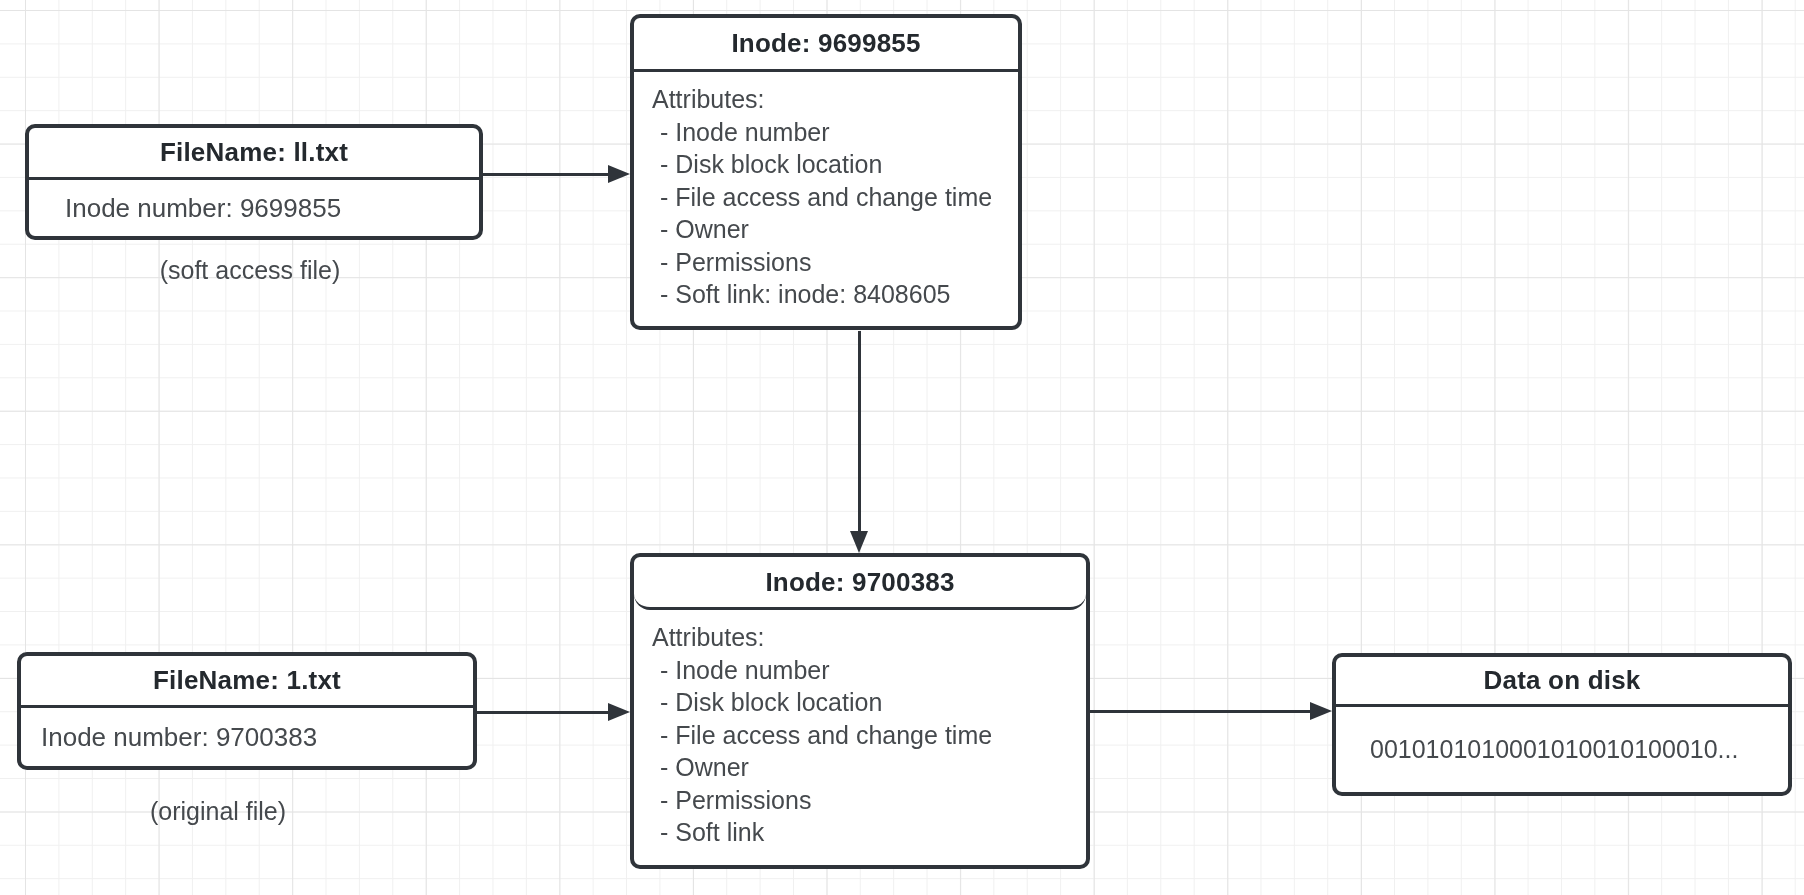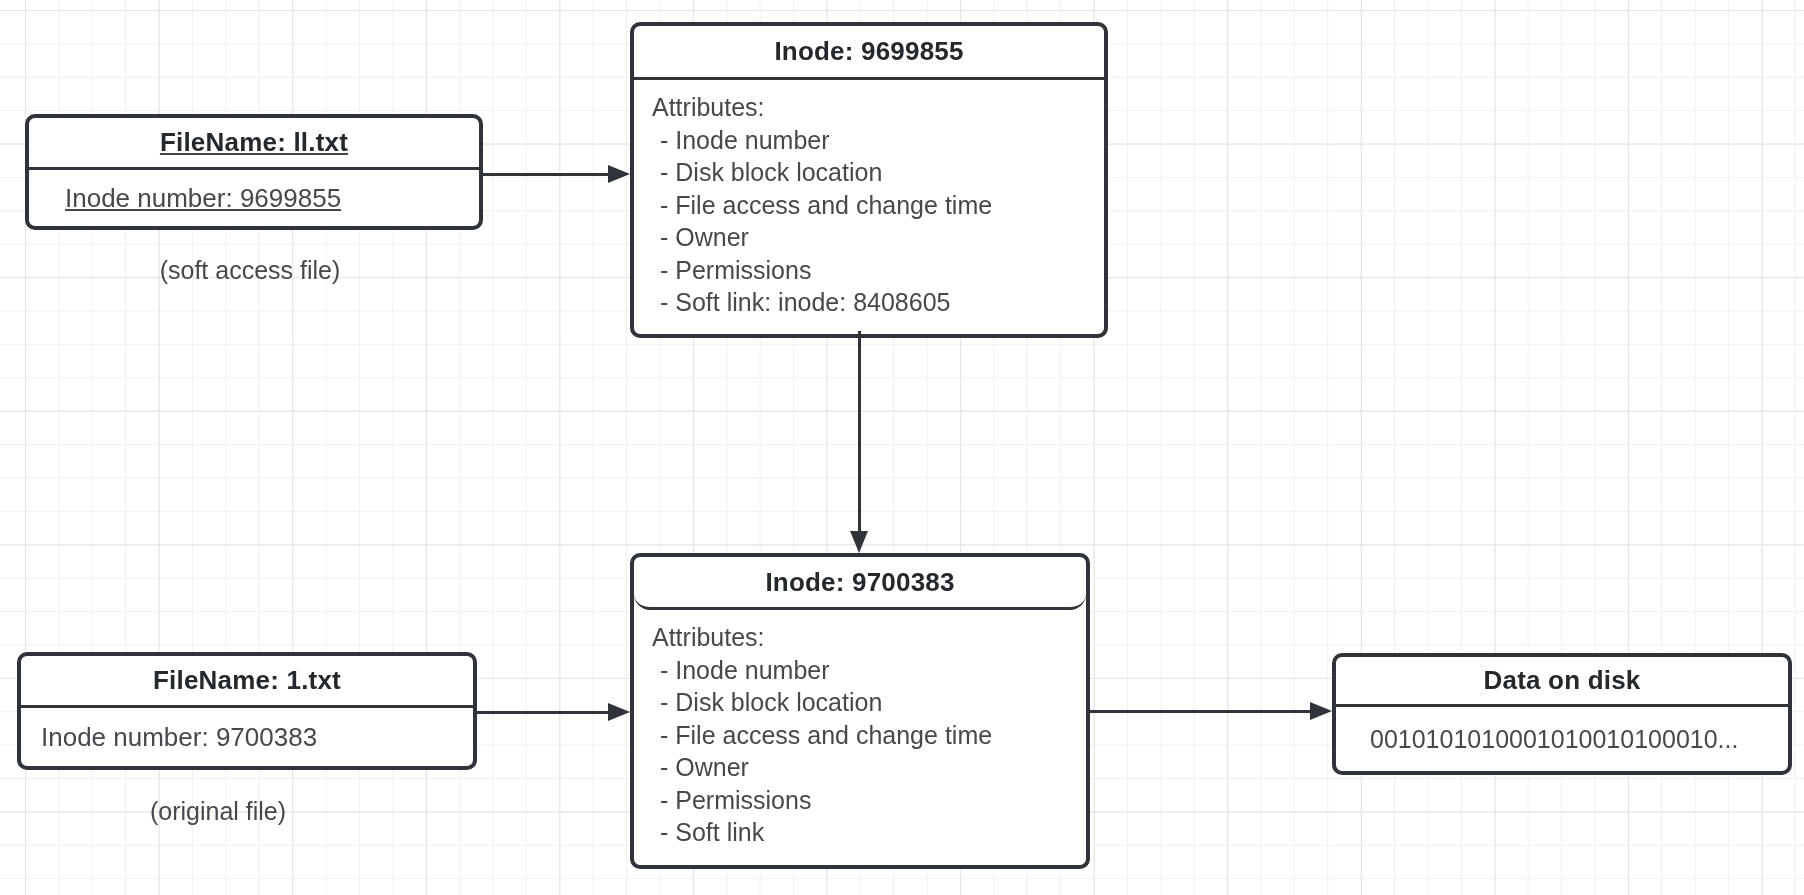--- a/index.html
+++ b/index.html
@@ -76,27 +76,27 @@
     border-left:9px solid transparent;
     border-right:9px solid transparent;
     border-top:22px solid var(--stroke);
   }
 </style>
 </head>
 <body>
 
 <div class="canvas">
 
-  <div class="node" style="left:25px;top:114px;width:458px;height:116px;text-decoration:underline;">
+  <div class="node" style="left:25px;top:124px;width:458px;height:116px;">
     <div class="node-header" style="flex:0 0 52px;">FileName: ll.txt</div>
     <div class="node-body-line" style="padding-left:36px;">Inode number: 9699855</div>
   </div>
   <div class="caption" style="left:120px;top:256px;width:260px;">(soft access file)</div>
 
-  <div class="node" style="left:630px;top:22px;width:478px;height:316px;">
+  <div class="node" style="left:630px;top:14px;width:392px;height:316px;">
     <div class="node-header" style="flex:0 0 54px;">Inode: 9699855</div>
     <div class="attr-body">
       <div>Attributes:</div>
       <div class="attr-item">- Inode number</div>
       <div class="attr-item">- Disk block location</div>
       <div class="attr-item">- File access and change time</div>
       <div class="attr-item">- Owner</div>
       <div class="attr-item">- Permissions</div>
       <div class="attr-item">- Soft link: inode: 8408605</div>
     </div>
@@ -114,21 +114,21 @@
       <div>Attributes:</div>
       <div class="attr-item">- Inode number</div>
       <div class="attr-item">- Disk block location</div>
       <div class="attr-item">- File access and change time</div>
       <div class="attr-item">- Owner</div>
       <div class="attr-item">- Permissions</div>
       <div class="attr-item">- Soft link</div>
     </div>
   </div>
 
-  <div class="node" style="left:1332px;top:653px;width:460px;height:122px;">
+  <div class="node" style="left:1332px;top:653px;width:460px;height:143px;">
     <div class="node-header" style="flex:0 0 50px;">Data on disk</div>
     <div class="node-body-line" style="padding-left:34px;font-size:25px;">0010101010001010010100010...</div>
   </div>
 
   <div class="arrow arrow-h" style="left:483px;top:165px;width:147px;height:18px;">
     <div class="shaft"></div>
     <div class="head"></div>
   </div>
 
   <div class="arrow arrow-v" style="left:850px;top:331px;width:18px;height:222px;">

